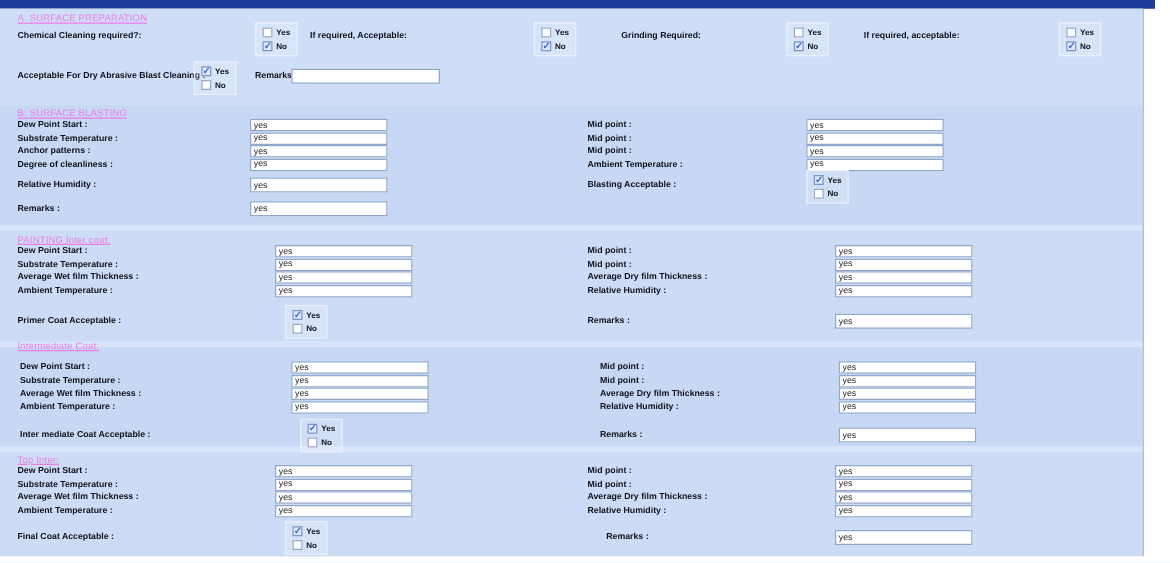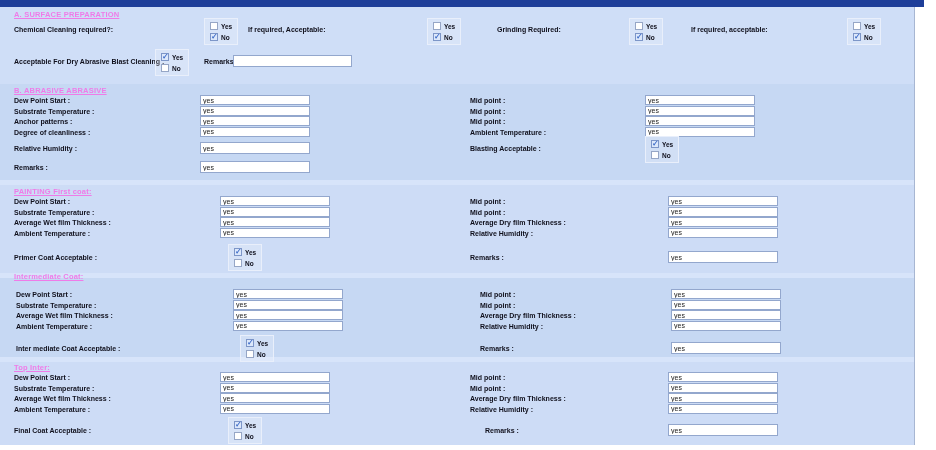--- a/index.html
+++ b/index.html
@@ -9,21 +9,21 @@
   .formbg{position:absolute;left:0;top:7px;width:915px;height:438px;background:#c9daf4;
           border-right:1px solid #a7b6d2;box-sizing:border-box;}
   .band{position:absolute;left:0;width:914px;}
   .b-a{top:7px;height:77px;background:#cfdef7;}
   .b-b{top:84px;height:96px;background:#c6d8f3;}
   .b-p{top:185px;height:88px;background:#cddcf6;}
   .b-i{top:278px;height:79px;background:#c6d8f3;}
   .b-t{top:362px;height:83px;background:#cddcf6;}
   .sep{height:5px;background:#d7e4fa;}
   .s1{top:180px;} .s2{top:273px;} .s3{top:357px;}
-  .heading{position:absolute;font-size:7.5px;font-weight:bold;color:#ef7be8;
+  .heading{position:absolute;font-size:7.5px;font-weight:normal;color:#ef7be8;
            text-decoration:underline;white-space:nowrap;letter-spacing:0.2px;z-index:3;}
   .lbl{position:absolute;font-size:7px;font-weight:bold;color:#10101c;white-space:nowrap;
        transform:translateY(-50%);z-index:3;}
   .inp{position:absolute;height:10px;width:110px;background:#ffffff;border:1px solid #93a7cd;
        font-size:7px;color:#222;padding:0 2px;font-family:"Liberation Sans",sans-serif;
        box-sizing:border-box;z-index:3;}
   .cbgroup{position:absolute;display:flex;flex-direction:column;gap:3px;padding:3px 5px;
            border:1px solid #e9effb;background:rgba(255,255,255,0.20);z-index:3;}
   .cbrow{display:flex;align-items:center;gap:3px;cursor:default;}
   .cb{width:8px;height:8px;background:#fff;border:1px solid #96a6c6;display:inline-block;
@@ -105,21 +105,21 @@
       <span class="cbl">Yes</span>
     </label>
     <label class="cbrow">
       <span class="cb"></span>
       <span class="cbl">No</span>
     </label>
   </div>
   <div class="lbl" style="left:204px;top:61px">Remarks :</div>
   <input class="inp" style="left: 233px; top: 55px; width: 119px; height: 12px;" value="">
 
-  <div class="heading" style="left:14px;top:86px">B. ABRASIVE ABRASIVE</div>
+  <div class="heading" style="left:14px;top:86px">B. SURFACE BLASTING</div>
 
   <div class="lbl" style="left:14px;top:100px">Dew Point Start :</div>
   <input class="inp" style="left: 200px; top: 95px;" value="yes">
   <div class="lbl" style="left:14px;top:110.5px">Substrate Temperature :</div>
   <input class="inp" style="left: 200px; top: 105.5px;" value="yes">
   <div class="lbl" style="left:14px;top:121px">Anchor patterns :</div>
   <input class="inp" style="left: 200px; top: 116px;" value="yes">
   <div class="lbl" style="left:14px;top:131.5px">Degree of cleanliness :</div>
   <input class="inp" style="left: 200px; top: 126.5px;" value="yes">
 
@@ -143,21 +143,21 @@
     </label>
     <label class="cbrow">
       <span class="cb"></span>
       <span class="cbl">No</span>
     </label>
   </div>
 
   <div class="lbl" style="left:14px;top:167px">Remarks :</div>
   <input class="inp" style="left: 200px; top: 161px; height: 12px;" value="yes">
 
-  <div class="heading" style="left:14px;top:187px">PAINTING First coat:</div>
+  <div class="heading" style="left:14px;top:187px">PAINTING Inter coat:</div>
 
   <div class="lbl" style="left:14px;top:201px">Dew Point Start :</div>
   <input class="inp" style="left: 220px; top: 196px;" value="yes">
   <div class="lbl" style="left:14px;top:211.5px">Substrate Temperature :</div>
   <input class="inp" style="left: 220px; top: 206.5px;" value="yes">
   <div class="lbl" style="left:14px;top:222px">Average Wet film Thickness :</div>
   <input class="inp" style="left: 220px; top: 217px;" value="yes">
   <div class="lbl" style="left:14px;top:232.5px">Ambient Temperature :</div>
   <input class="inp" style="left: 220px; top: 227.5px;" value="yes">
 

